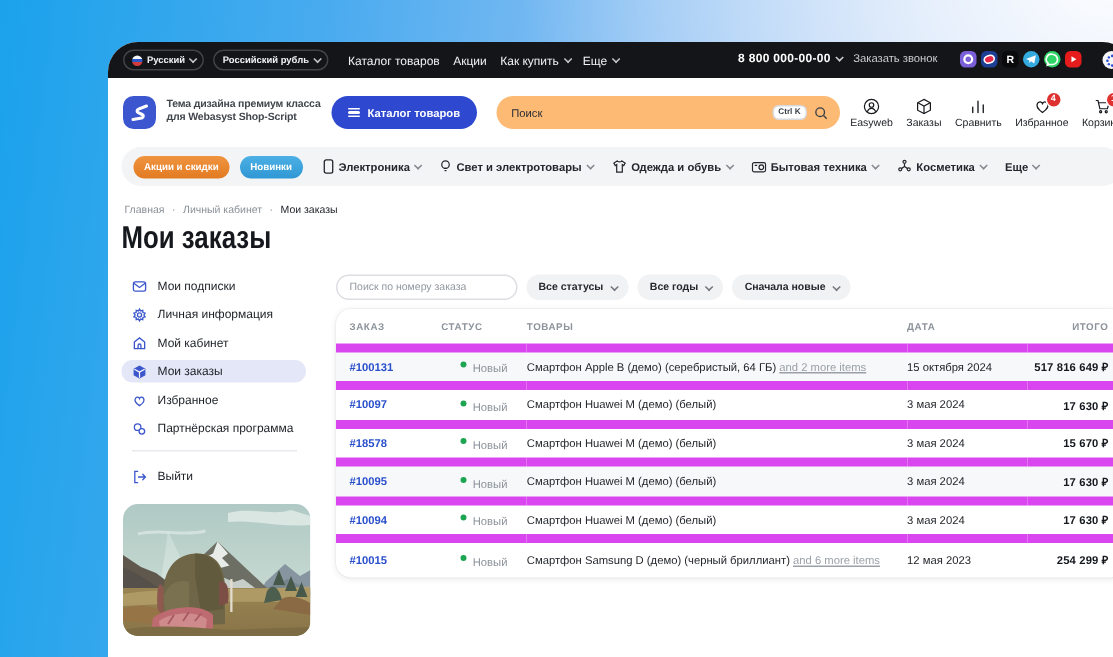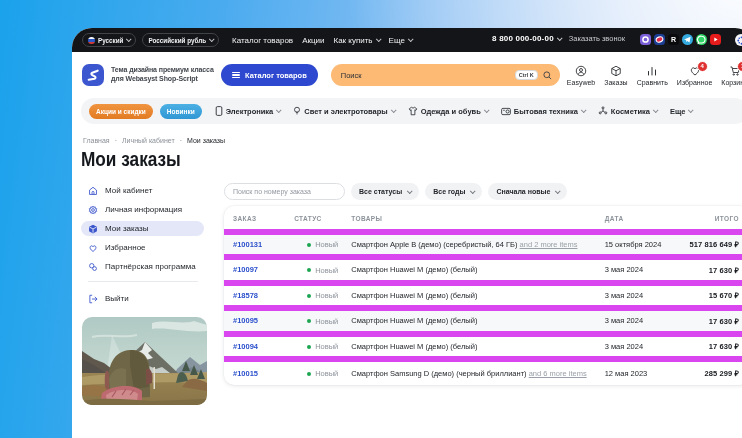--- a/index.html
+++ b/index.html
@@ -93,21 +93,21 @@
   table { border-collapse:collapse; width:100%; font-size:7.5px; }
   thead th { font-size:6.5px; color:#8d939b; text-align:left; font-weight:bold; letter-spacing:.4px; padding:9px 0 6.5px; }
   th.c-order, td.c-order { padding-left:9px; width:70px; }
   th.c-status, td.c-status { width:57px; }
   th.c-items, td.c-items { width:253px; }
   th.c-date, td.c-date { width:80px; }
   th.c-total, td.c-total { text-align:right; padding-right:11px; width:65px; }
   tbody td { border-top:6px solid #d946ef; padding:0; height:25.5px; color:#23262b; }
   tbody tr.alt { background:#f7f8f9; }
   .onum { color:#2b50cc; font-weight:bold; }
-  .status { display:inline-flex; align-items:center; gap:4px; color:#8d939b;padding-left:13px; }
+  .status { display:inline-flex; align-items:flex-start; gap:4px; color:#8d939b;padding-left:13px; }
   .dot { width:4px; height:4px; border-radius:50%; background:#1da552; }
   .more { color:#9aa0a7;text-decoration:underline; }
   .total { font-weight:bold; color:#15181d; letter-spacing:.1px;}
 </style>
 </head>
 <body>
 <div class="card">
 
   <div class="topbar">
     <span class="pill-dark"><span class="flag"></span>Русский<span class="chev"></span></span>
@@ -256,30 +256,36 @@
   </div>
 
   <div class="crumbs">Главная <span>·</span> Личный кабинет <span>·</span> <b>Мои заказы</b></div>
   <h1>Мои заказы</h1>
 
   <div class="content">
 
     <div class="sidebar">
       <div class="side-item">
         <svg width="10" height="10" viewBox="0 0 16 16" fill="none" stroke="#3c56cc" stroke-width="1.4">
-            <path d="M2.5 6.5 L8 2 L13.5 6.5 L13.5 13.5 L2.5 13.5 Z"></path>
-            <path d="M6.5 13.5 L6.5 10 C6.5 8 9.5 8 9.5 10 L9.5 13.5"></path>
-          </svg>
-        Мой кабинет</div>
+            <rect x="1.5" y="3" width="13" height="10" rx="2"></rect>
+            <path d="M2 4.5 L8 9 L14 4.5"></path>
+          </svg>
+        Мои подписки</div>
       <div class="side-item">
         <svg width="10" height="10" viewBox="0 0 16 16" fill="none" stroke="#3c56cc" stroke-width="1.4">
             <circle cx="8" cy="8" r="2.2"></circle>
             <path d="M8 1.7 L9.2 3.7 L11.5 3 L11.6 5.4 L14 6 L12.7 8 L14 10 L11.6 10.6 L11.5 13 L9.2 12.3 L8 14.3 L6.8 12.3 L4.5 13 L4.4 10.6 L2 10 L3.3 8 L2 6 L4.4 5.4 L4.5 3 L6.8 3.7 Z"></path>
           </svg>
         Личная информация</div>
+      <div class="side-item">
+        <svg width="10" height="10" viewBox="0 0 16 16" fill="none" stroke="#3c56cc" stroke-width="1.4">
+            <path d="M2.5 6.5 L8 2 L13.5 6.5 L13.5 13.5 L2.5 13.5 Z"></path>
+            <path d="M6.5 13.5 L6.5 10 C6.5 8 9.5 8 9.5 10 L9.5 13.5"></path>
+          </svg>
+        Мой кабинет</div>
       <div class="side-item active">
         <svg width="10" height="10" viewBox="0 0 16 16">
             <path d="M8 1 L14.3 4.5 L14.3 11.5 L8 15 L1.7 11.5 L1.7 4.5 Z" fill="#3c56cc"></path>
             <path d="M2.5 5 L8 8 L13.5 5 M8 8.3 L8 14" stroke="#fff" stroke-width="1.3" fill="none"></path>
           </svg>
         Мои заказы</div>
       <div class="side-item">
         <svg width="10" height="10" viewBox="0 0 16 16" fill="none" stroke="#3c56cc" stroke-width="1.4">
             <path d="M8 13.5 C3.5 10.4 2.5 7.5 3.8 5.6 C5 3.9 7.3 4.2 8 6 C8.7 4.2 11 3.9 12.2 5.6 C13.5 7.5 12.5 10.4 8 13.5 Z"></path>
           </svg>
@@ -394,20 +400,20 @@
               <td class="c-status"><span class="status"><span class="dot"></span>Новый</span></td>
               <td class="c-items">Смартфон Huawei M (демо) (белый)</td>
               <td class="c-date">3 мая 2024</td>
               <td class="c-total"><span class="total">17 630 ₽</span></td>
             </tr>
             <tr>
               <td class="c-order"><span class="onum">#10015</span></td>
               <td class="c-status"><span class="status"><span class="dot"></span>Новый</span></td>
               <td class="c-items">Смартфон Samsung D (демо) (черный бриллиант) <span class="more">and 6 more items</span></td>
               <td class="c-date">12 мая 2023</td>
-              <td class="c-total"><span class="total">285 299 ₽</span></td>
+              <td class="c-total"><span class="total">254 299 ₽</span></td>
             </tr>
           </tbody>
         </table>
       </div>
     </div>
   </div>
 </div>
 
 </body></html>

